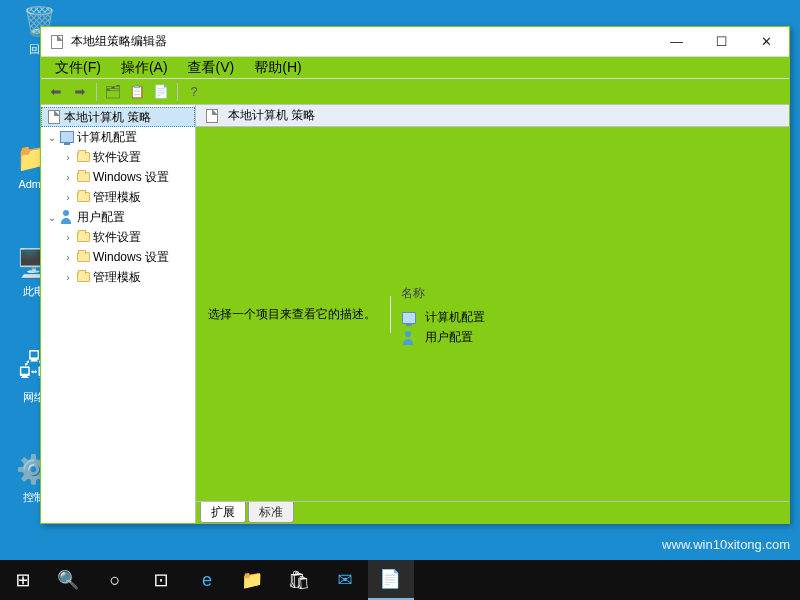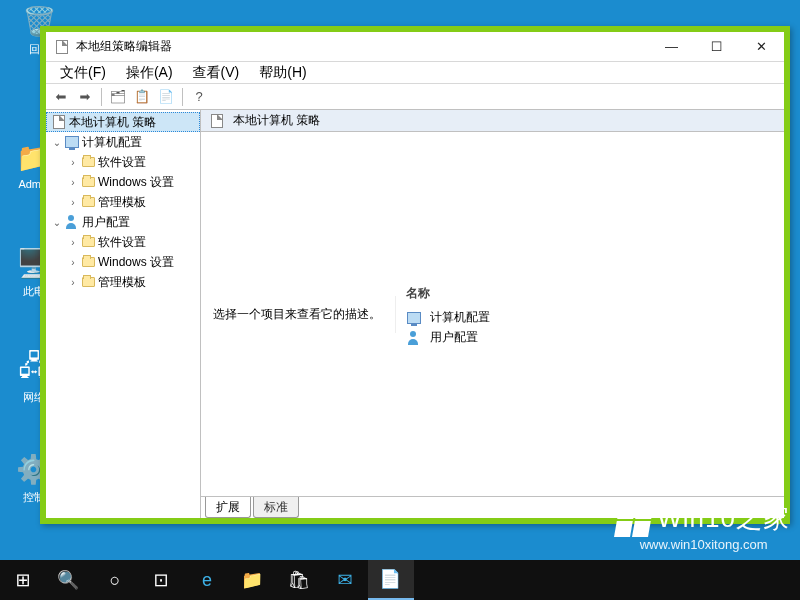--- a/index.html
+++ b/index.html
@@ -4,21 +4,21 @@
 <style>
 * { box-sizing: border-box; margin: 0; padding: 0; font-family: "Microsoft YaHei", "Segoe UI", sans-serif; }
 body { width: 800px; height: 600px; background: #1b8ccf; overflow: hidden; position: relative; }
 
 
 .desktop { position: absolute; inset: 0; }
 .dicon { position: absolute; width: 60px; text-align: center; color: #fff; font-size: 11px; }
 .dicon .pic { width: 38px; height: 38px; margin: 0 auto 2px; display:flex;align-items:center;justify-content:center;font-size:28px; }
 
 
-.window { position: absolute; left: 40px; top: 26px; width: 750px; height: 498px; background: #ffffff; border: 6px solid #84cc16; box-shadow: 2px 2px 6px rgba(0,0,0,.3); display:flex; flex-direction:column; }
+.window { position: absolute; left: 40px; top: 26px; width: 750px; height: 498px; background: #84cc16; border: 1px solid #84cc16; box-shadow: 2px 2px 6px rgba(0,0,0,.3); display:flex; flex-direction:column; }
 .titlebar { height: 30px; display:flex; align-items:center; padding: 0 0 0 8px; background:#fff; border-bottom:1px solid #d8d8d8;}
 .titlebar .ico { width:16px;height:16px;margin-right:6px;display:flex;align-items:center;justify-content:center;font-size:12px;}
 .titlebar .ttl { font-size:12px; color:#000; flex:1;}
 .winbtns { display:flex; height:100%; }
 .winbtn { width:45px; display:flex;align-items:center;justify-content:center; color:#222; font-size:13px;}
 
 .menubar { height:22px; display:flex; align-items:center; padding:0 6px; font-size:14px; color:#000; gap:4px; border-bottom:1px solid #d8d8d8;}
 .menuitem { padding: 2px 8px; }
 
 .toolbar { height:26px; display:flex; align-items:center; padding:0 4px; gap:2px; border-bottom:1px solid #c0c0c0;}
@@ -34,21 +34,21 @@
 .folder{background:#ffe9a3;border:1px solid #d9b95c;width:13px;height:10px;border-radius:1px;position:relative;}
 .folder::before{content:"";position:absolute;top:-3px;left:0;width:6px;height:3px;background:#ffe9a3;border:1px solid #d9b95c;border-bottom:none;}
 .docico{display:inline-block;width:12px;height:14px;background:#fff;border:1px solid #888;position:relative;}
 .docico::before{content:"";position:absolute;right:-1px;top:-1px;border:3px solid transparent;border-left-color:#888;border-bottom-color:#888;}
 
 .contentpane { flex:1; display:flex; flex-direction:column; min-width:0;}
 .chdr { height:22px; background:#e7eef7; border-bottom:1px solid #c0c0c0; display:flex;align-items:center;padding:0 8px;font-size:12px;gap:6px;}
 .cbody { flex:1; display:flex;align-items:center; }
 .descpane { width:195px; padding:10px 12px; font-size:12px; color:#000; border-right:1px solid #eee;}
 .listpane { flex:1; padding:4px 0;}
-.listhdr { font-size:12px; color:#444; padding:4px 10px 6px;font-weight:bold;}
+.listhdr { font-size:12px; color:#444; padding:4px 10px 6px;}
 .listitem { display:flex;align-items:center; padding:2px 10px; font-size:12px; gap:6px; height:20px;}
 .cfoot { height:22px; display:flex; align-items:flex-end; padding:0 4px; border-top:1px solid #c0c0c0;}
 .tab { border:1px solid #999; border-top:none; padding:2px 10px 1px; font-size:12px; background:#fff; margin-right:2px; border-radius:0 0 3px 3px;}
 .tab.inactive{background:#f0f0f0;color:#333;}
 
 
 .taskbar { position:absolute; left:0; right:0; bottom:0; height:40px; background:#101010; display:flex; align-items:center;}
 .tbicon{width:46px;height:40px;display:flex;align-items:center;justify-content:center;color:#fff;font-size:18px;}
 .tbicon.active{background:#2b2b2b;border-bottom:2px solid #76b9ed;}
 
@@ -217,26 +217,20 @@
       </div>
       <div class="cfoot">
         <div class="tab">扩展</div>
         <div class="tab inactive">标准</div>
       </div>
     </div>
   </div>
 </div>
 
 <div class="watermark">
-  <div class="big"><span class="winlogo">
-        <span></span>
-        <span></span>
-        <span></span>
-        <span></span>
-      </span><span>Win10之家</span></div>
   <div class="small">www.win10xitong.com</div>
 </div>
 
 <div class="taskbar">
   <div class="tbicon">⊞</div>
   <div class="tbicon">🔍</div>
   <div class="tbicon">○</div>
   <div class="tbicon">⊡</div>
   <div class="tbicon" style="color:#3db0e6">e</div>
   <div class="tbicon">📁</div>

